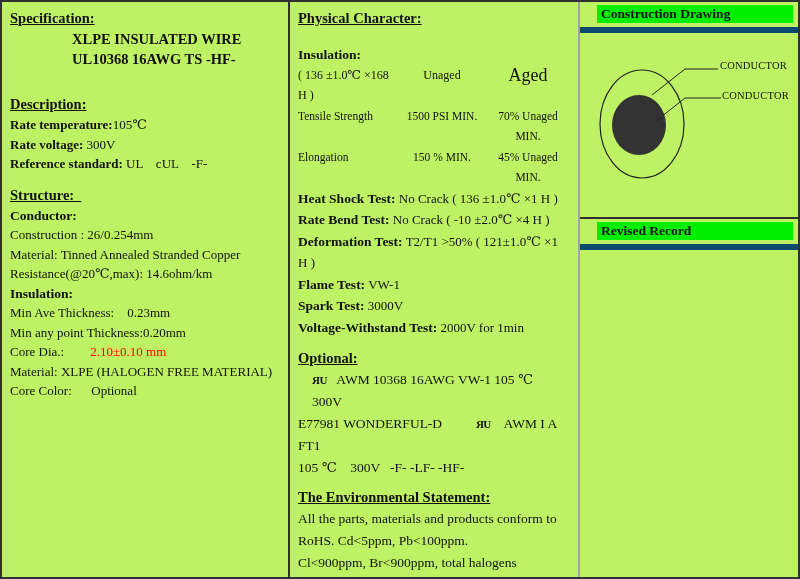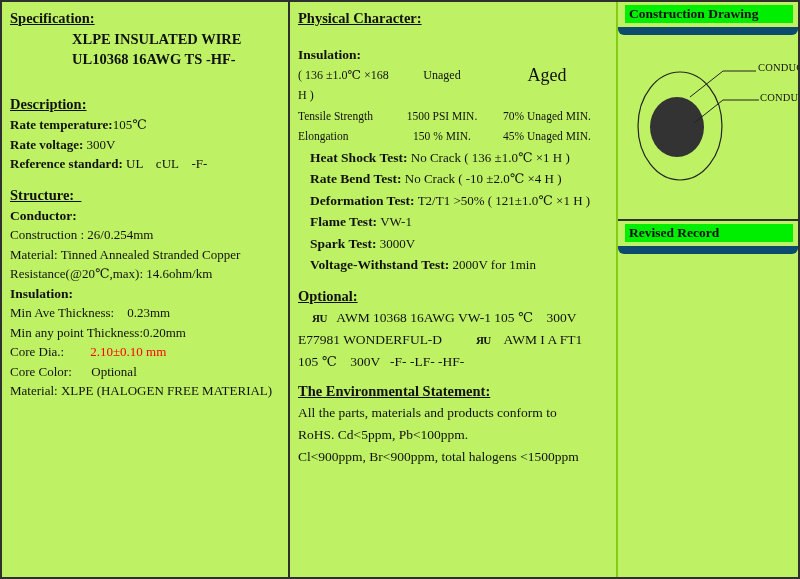--- a/index.html
+++ b/index.html
@@ -11,21 +11,21 @@
   }
   .sheet {
     width: 800px; height: 579px;
     border: 2px solid #2f2f2f;
     display: flex;
     background: #bef264;
     overflow: hidden;
   }
   
   .col-left  { width: 288px; border-right: 2px solid #2f2f2f; padding: 6px 8px; }
-  .col-mid   { width: 328px; border-right: 2px solid #84cc16; padding: 6px 8px; }
+  .col-mid   { width: 290px; border-right: 2px solid #a3a3a3; padding: 6px 8px; }
   .col-right { flex: 1; display: flex; flex-direction: column; }
 
   
   .h-underline { font-weight: bold; text-decoration: underline; font-size: 14.5px; line-height: 21px; white-space: pre-wrap; }
   .line   { font-size: 13px; line-height: 19.5px; white-space: pre-wrap; }
   .b      { font-weight: bold; }
   .bold-line { font-weight: bold; font-size: 13.5px; line-height: 19.5px; white-space: pre-wrap; }
 
   
   .title-block { padding-left: 62px; margin-top: 0; }
@@ -39,29 +39,29 @@
   .aging-table { margin-top: 0; }
   .aging-row {
     display: grid;
     grid-template-columns: 100px 88px 1fr;
     font-size: 11.5px;
     line-height: 20.5px;
     white-space: pre-wrap;
   }
   .aging-row .c2, .aging-row .c3 { text-align: center; }
   .test-line { font-size: 13px; line-height: 21.5px; white-space: pre-wrap; }
-  .test-line .b { font-size: 13.5px; margin-left: 12px; }
+  .test-line .b { font-size: 13.5px; }
   .marking-h { margin-top: 10px; }
   .marking-line { font-size: 13.5px; line-height: 22px; white-space: pre-wrap; }
   .ul-mark { font-weight: bold; font-size: 11px; letter-spacing: -0.5px; }
   .env-h { margin-top: 8px; }
   .env-line { font-size: 13.5px; line-height: 22px; white-space: pre-wrap; }
 
   
-  .green-row { border-bottom: 8px solid #0c4a6e; padding: 3px 5px 4px 7px; border-radius: 6px; }
+  .green-row { border-bottom: 6px solid #0c4a6e; padding: 3px 5px 4px 17px; }
   .green-bar {
     height: 18px; line-height: 17px;
     font-weight: bold; font-size: 13.5px;
     padding-left: 4px;
     white-space: pre;
   }
   .drawing-area {
     height: 186px;
     border-bottom: 2px solid #2f2f2f;
     position: relative;
@@ -96,22 +96,22 @@
     <div class="h-underline gap-struct">Structure:  </div>
     <div class="bold-line">Conductor:</div>
     <div class="line">Construction : 26/0.254mm</div>
     <div class="line">Material: Tinned Annealed Stranded Copper</div>
     <div class="line">Resistance(@20℃,max): 14.6ohm/km</div>
 
     <div class="bold-line">Insulation:</div>
     <div class="line">Min Ave Thickness:    0.23mm</div>
     <div class="line">Min any point Thickness:0.20mm</div>
     <div class="line"><span>Core Dia.:</span><span style="margin-left: 26px; color: rgb(254, 0, 0);">2.10±0.10 mm</span></div>
+    <div class="line">Material: XLPE (HALOGEN FREE MATERIAL)</div>
     <div class="line">Core Color:      Optional</div>
-    <div class="line">Material: XLPE (HALOGEN FREE MATERIAL)</div>
   </div>
 
   <div class="col-mid">
     <div class="h-underline">Physical Character:</div>
 
     <div class="bold-line mid-insulation-h">Insulation:</div>
 
     <div class="aging-table">
       <div class="aging-row">
         <span class="c1" style="font-size:12px">( 136 ±1.0℃ ×168 H )</span>

